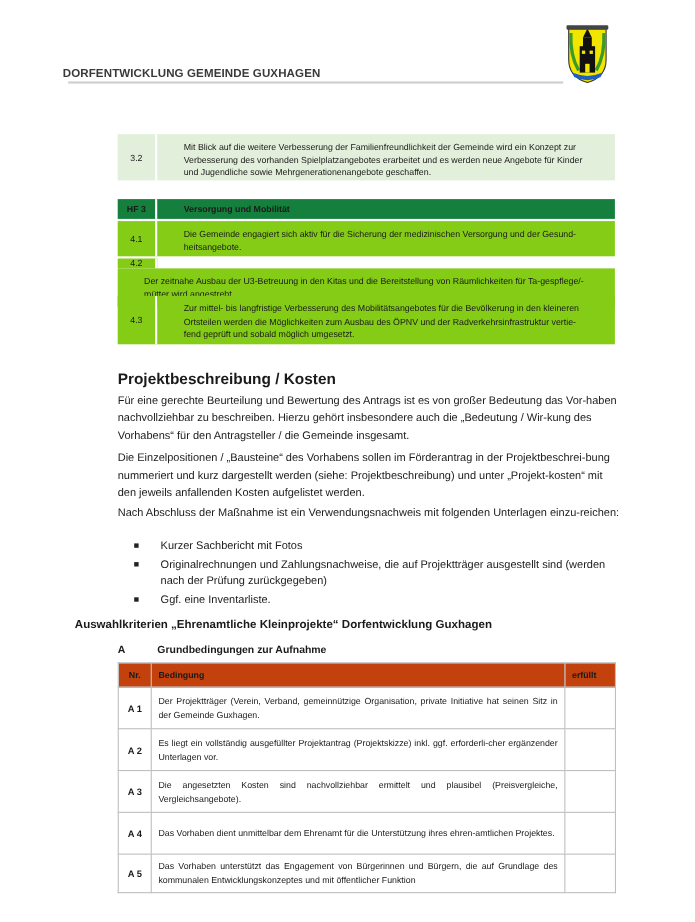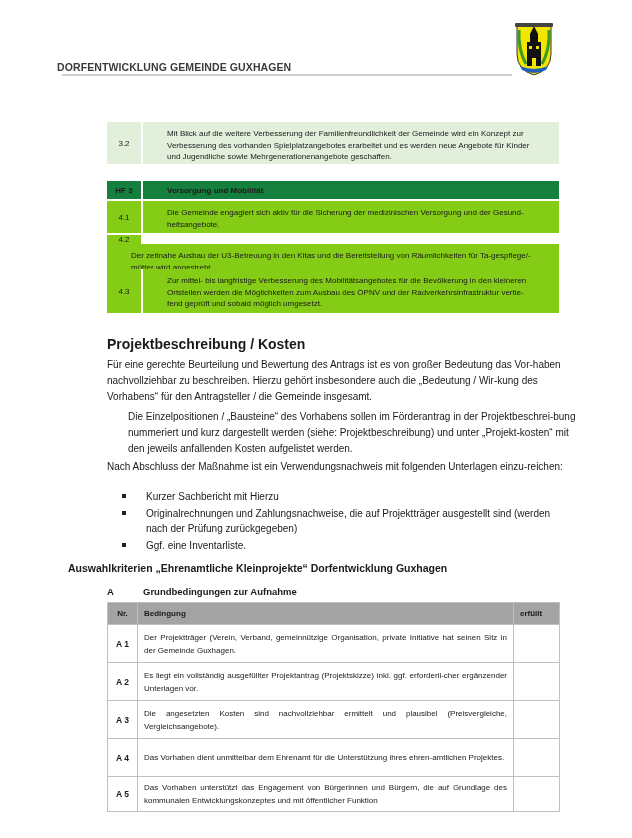--- a/index.html
+++ b/index.html
@@ -29,21 +29,21 @@
     .bullets { position: absolute; left: 120px; width: 440px; font-size: 10px; line-height: 15px; list-style: none; }
     .bullets li { position: relative; padding-left: 26px; margin-bottom: 2px; }
     .bullets li .bullet { position: absolute; left: 2px; top: 5px; width: 4px; height: 4px; background: #222; }
 
     .big-title { position: absolute; left: 68px; top: 562px; font-size: 10.5px; font-weight: bold; }
     .sub-a { position: absolute; left: 107px; top: 586px; font-size: 9.5px; font-weight: bold; }
     .sub-a .letter { display: inline-block; width: 36px; }
 
     .crit-table { position: absolute; left: 107px; top: 602px; width: 453px; border-collapse: collapse; }
     .crit-table th, .crit-table td { border: 1px solid #bfbfbf; font-size: 8px; padding: 4px 6px; vertical-align: middle; }
-    .crit-table th { background: #a3a3a3; font-weight: bold; text-align: left; height: 22px; }
+    .crit-table th { background: #c2410c; font-weight: bold; text-align: left; height: 22px; }
     .crit-table td.nr { width: 30px; text-align: center; font-weight: bold; font-size: 8.5px; }
     .crit-table td.cond { line-height: 13px; text-align: justify; }
     .crit-table td.ok { width: 46px; }
     .crit-table th.nr-h { text-align: center; width: 30px; }
   </style>
 </head>
 <body>
 
 <div>
   <div class="header-title">DORFENTWICKLUNG GEMEINDE GUXHAGEN</div>
@@ -82,25 +82,25 @@
     <div class="txt">Der zeitnahe Ausbau der U3-Betreuung in den Kitas und die Bereitstellung von Räumlichkeiten für Ta-gespflege/-mütter wird angestrebt.</div>
   </div>
   <div class="row peach" style="height:46px;">
     <div class="num">4.3</div>
     <div class="txt">Zur mittel- bis langfristige Verbesserung des Mobilitätsangebotes für die Bevölkerung in den kleineren Ortsteilen werden die Möglichkeiten zum Ausbau des ÖPNV und der Radverkehrsinfrastruktur vertie-fend geprüft und sobald möglich umgesetzt.</div>
   </div>
 </div>
 
 <div class="section-title" style="top:336px;">Projektbeschreibung / Kosten</div>
 <p class="para" style="top:357px;">Für eine gerechte Beurteilung und Bewertung des Antrags ist es von großer Bedeutung das Vor-haben nachvollziehbar zu beschreiben. Hierzu gehört insbesondere auch die „Bedeutung / Wir-kung des Vorhabens“ für den Antragsteller / die Gemeinde insgesamt.</p>
-<p class="para" style="top:409px;margin-left:21px;">Die Einzelpositionen / „Bausteine“ des Vorhabens sollen im Förderantrag in der Projektbeschrei-bung nummeriert und kurz dargestellt werden (siehe: Projektbeschreibung) und unter „Projekt-kosten“ mit den jeweils anfallenden Kosten aufgelistet werden.</p>
+<p class="para" style="top:409px;">Die Einzelpositionen / „Bausteine“ des Vorhabens sollen im Förderantrag in der Projektbeschrei-bung nummeriert und kurz dargestellt werden (siehe: Projektbeschreibung) und unter „Projekt-kosten“ mit den jeweils anfallenden Kosten aufgelistet werden.</p>
 <p class="para" style="top:459px;">Nach Abschluss der Maßnahme ist ein Verwendungsnachweis mit folgenden Unterlagen einzu-reichen:</p>
 
 <ul class="bullets" style="top:489px;">
-  <li><span class="bullet"></span><span>Kurzer Sachbericht mit Hierzu</span></li>
+  <li><span class="bullet"></span><span>Kurzer Sachbericht mit Fotos</span></li>
   <li><span class="bullet"></span><span>Originalrechnungen und Zahlungsnachweise, die auf Projektträger ausgestellt sind (werden nach der Prüfung zurückgegeben)</span></li>
   <li><span class="bullet"></span><span>Ggf. eine Inventarliste.</span></li>
 </ul>
 
 <div class="big-title">Auswahlkriterien „Ehrenamtliche Kleinprojekte“ Dorfentwicklung Guxhagen</div>
 <div class="sub-a">
   <span class="letter">A</span><span>Grundbedingungen zur Aufnahme</span>
 </div>
 
 <table class="crit-table">

